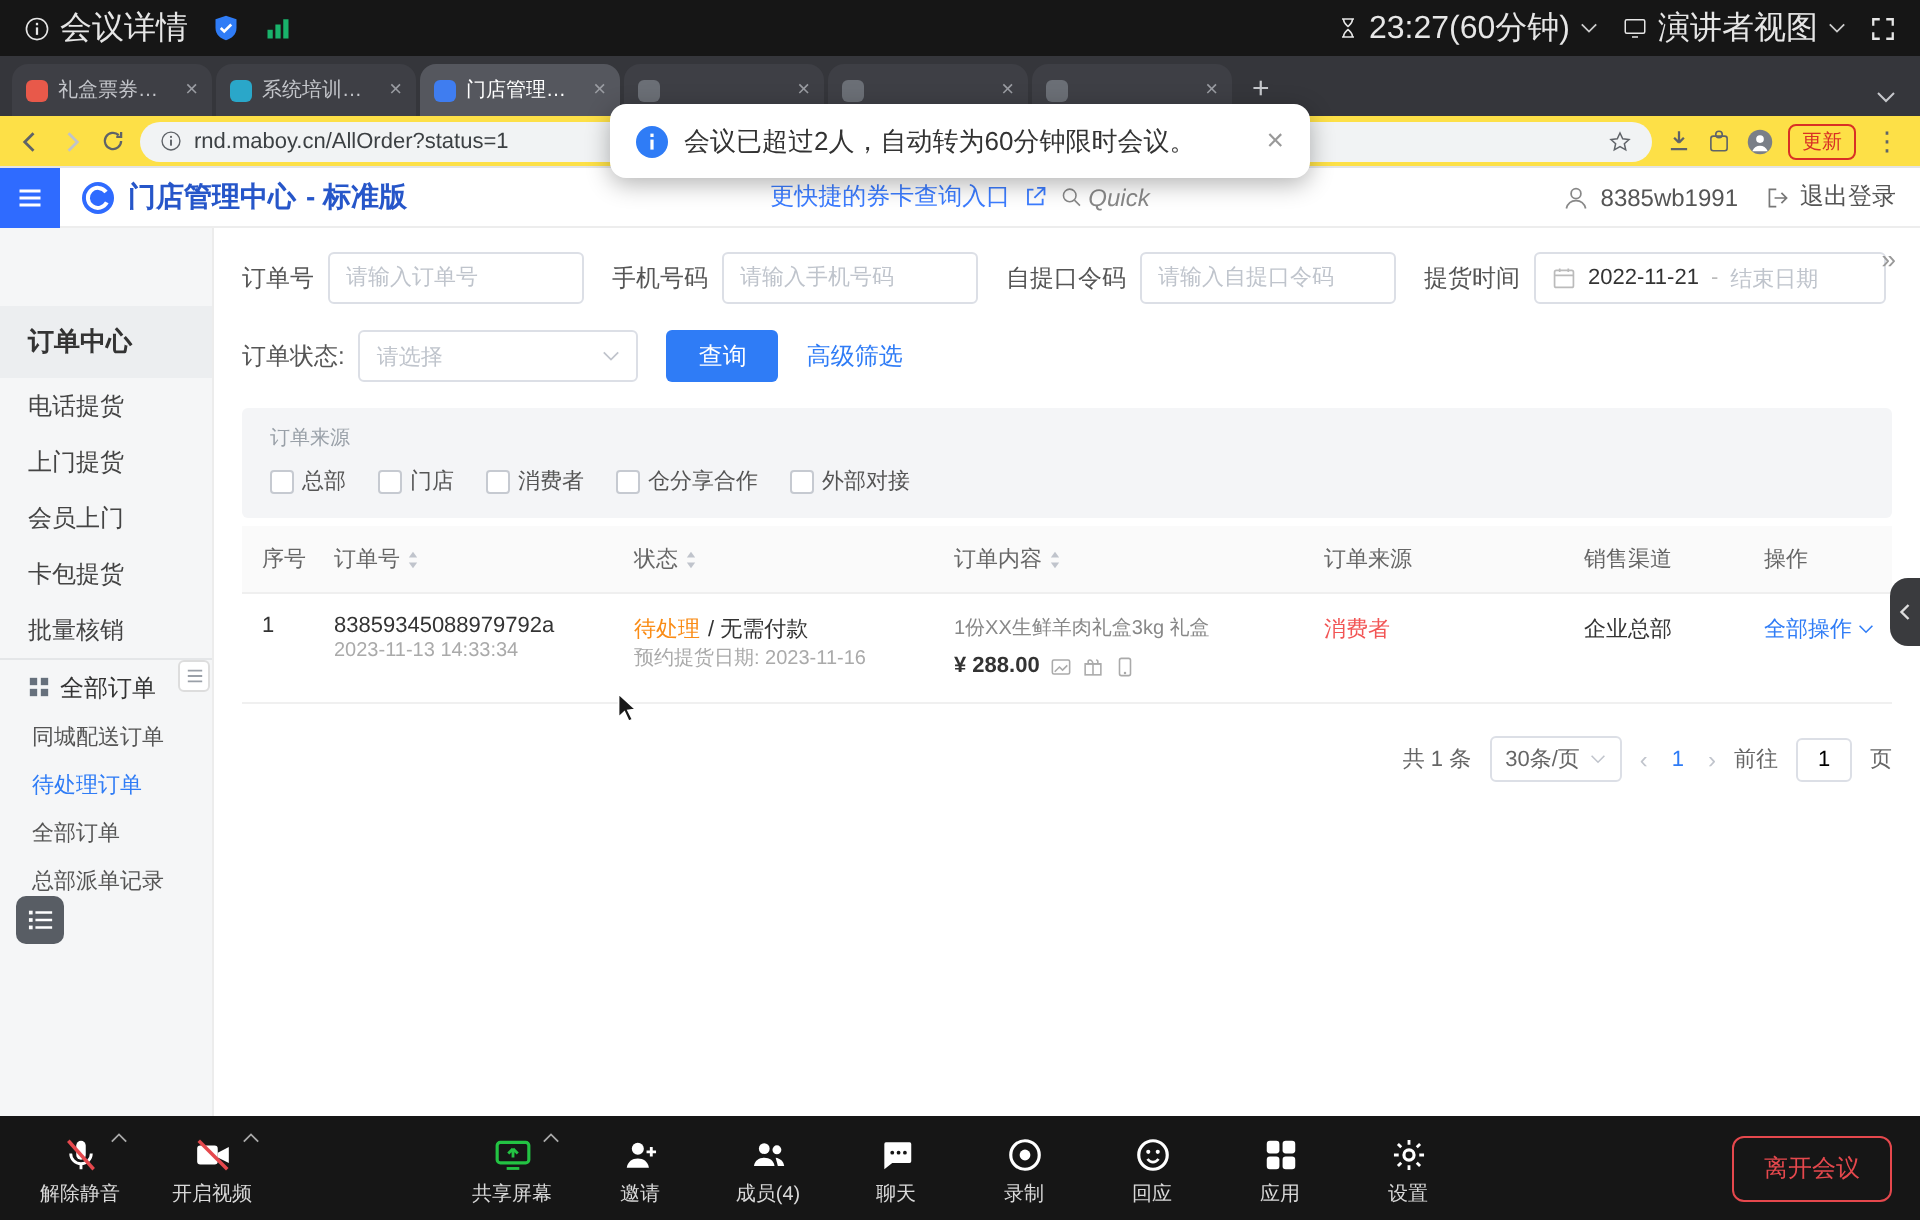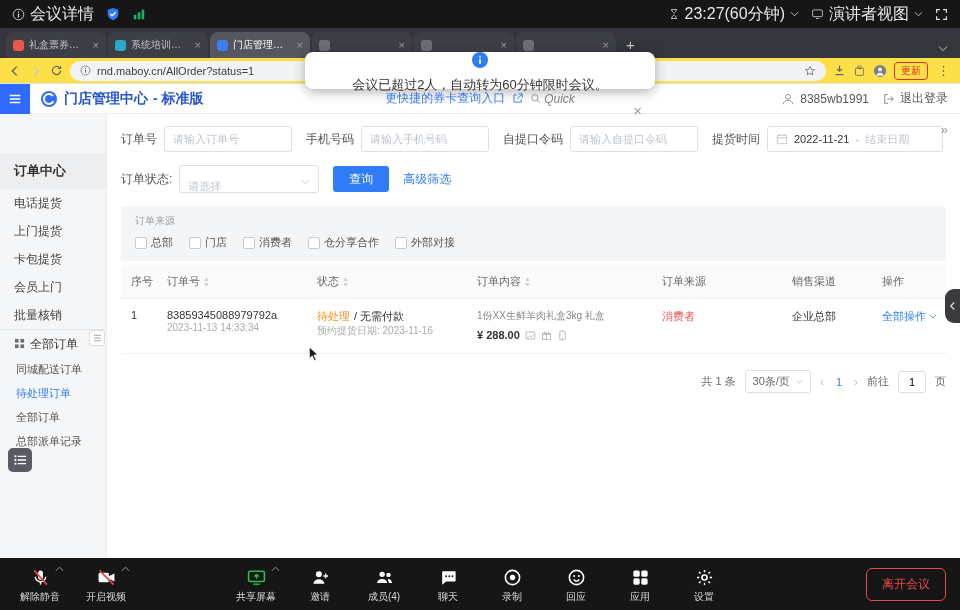--- a/index.html
+++ b/index.html
@@ -57,21 +57,21 @@
   .main { flex:1; background:#fff; padding:12px 14px; position:relative; font-size:12px; color:#333; }
   .collapse { position:absolute; right:12px; top:8px; color:#999; font-size:13px; }
 
   .frow { display:flex; align-items:center; gap:14px; margin-bottom:13px; }
   .fgroup { display:flex; align-items:center; gap:7px; }
   .flabel { color:#555; font-size:12px; white-space:nowrap; }
   .finput { width:128px; height:26px; border:1px solid #dcdfe6; border-radius:3px; padding:0 8px; font-size:11px; color:#333; background:#fff; font-family:inherit; }
   .finput::placeholder { color:#bfc4cc; }
   .daterange { width:176px; height:26px; border:1px solid #dcdfe6; border-radius:3px; display:flex; align-items:center; gap:6px; padding:0 8px; font-size:11px; background:#fff; }
   .d-start { color:#333; } .d-sep { color:#bbb; } .d-end { color:#bfc4cc; }
-  .fselect { width:140px; height:26px; border:1px solid #dcdfe6; border-radius:3px; display:flex; align-items:flex-start; justify-content:space-between; padding:13px 8px; font-size:11px; color:#bfc4cc; background:#fff; }
+  .fselect { width:140px; height:26px; border:1px solid #dcdfe6; border-radius:3px; display:flex; align-items:center; justify-content:space-between; padding:0 8px; font-size:11px; color:#bfc4cc; background:#fff; }
   .btn-primary { height:26px; padding:0 16px; background:#2f7cf6; color:#fff; border:none; border-radius:3px; font-size:12px; font-family:inherit; }
   .link { color:#2f7cf6; font-size:12px; }
 
   .filter-panel { background:#f4f5f7; border-radius:3px; padding:8px 14px 11px; display:flex; gap:48px; margin-bottom:4px; }
   .fp-label { font-size:10px; color:#99a0a8; margin-bottom:7px; }
   .cb-row { display:flex; align-items:center; gap:16px; }
   .cb-item { display:flex; align-items:center; gap:4px; font-size:11px; color:#555; }
   .cb { width:12px; height:12px; border:1px solid #c6cad1; border-radius:2px; background:#fff; }
   .btn-outline { height:24px; padding:0 10px; border:1px solid #2f7cf6; color:#2f7cf6; background:#fff; border-radius:3px; font-size:11px; margin-left:18px; font-family:inherit; }
 
@@ -89,21 +89,21 @@
   .price { font-weight:bold; color:#333; font-size:11px; }
   .action-link { color:#2f7cf6; display:flex; align-items:center; gap:3px; }
 
   .pager { display:flex; justify-content:flex-end; align-items:center; gap:9px; margin-top:16px; font-size:11px; color:#666; }
   .psize { border:1px solid #dcdfe6; border-radius:3px; padding:3px 7px; display:flex; align-items:center; gap:5px; background:#fff; }
   .parrow { color:#c0c4cc; font-size:12px; }
   .pnum { color:#2f7cf6; padding:0 3px; }
   .pgoto { width:28px; height:22px; border:1px solid #dcdfe6; border-radius:3px; text-align:center; font-size:11px; font-family:inherit; }
 
   
-  .toast { position:absolute; left:305px; top:52px; width:350px; height:37px; background:#fff; border-radius:8px; box-shadow:0 3px 12px rgba(0,0,0,.3); display:flex; align-items:center; gap:8px; padding:0 13px; font-size:13px; color:#333; z-index:80;flex-direction:column; }
+  .toast { position:absolute; left:305px; top:52px; width:350px; height:37px; background:#fff; border-radius:8px; box-shadow:0 3px 12px rgba(0,0,0,.3); display:flex; align-items:center; gap:8px; padding:0 13px; font-size:13px; color:#333; z-index:80; }
   .toast-close { margin-left:auto; color:#999; font-size:15px; }
 
   
   .side-tab { position:absolute; right:0; top:289px; width:15px; height:34px; background:#3a3b3e; border-radius:9px 0 0 9px; display:flex; align-items:center; justify-content:center; z-index:70; }
   .cursor { position:absolute; left:308px; top:346px; z-index:90; pointer-events:none; }
 
   
   .meet-bottom { height:52px; background:#161616; display:flex; align-items:center; position:relative; flex:none; }
   .mb-left { display:flex; gap:10px; padding-left:12px; }
   .mb-center { position:absolute; left:50%; transform:translateX(-50%); display:flex; gap:8px; }
@@ -322,22 +322,22 @@
         <span>退出登录</span>
       </span>
     </div>
   </div>
 
   <div class="page-body">
     <aside class="sidebar">
       <div class="sb-section">订单中心</div>
       <div class="sb-item">电话提货</div>
       <div class="sb-item">上门提货</div>
+      <div class="sb-item">会员上门</div>
       <div class="sb-item">卡包提货</div>
-      <div class="sb-item">会员上门</div>
       <div class="sb-item">批量核销</div>
       <div class="sb-item sb-parent">
         <span>
             <svg width="11" height="11" viewBox="0 0 12 12">
               <rect x="1" y="1" width="4" height="4" fill="#66707c"></rect>
               <rect x="7" y="1" width="4" height="4" fill="#66707c"></rect>
               <rect x="1" y="7" width="4" height="4" fill="#66707c"></rect>
               <rect x="7" y="7" width="4" height="4" fill="#66707c"></rect>
             </svg>
           </span>

